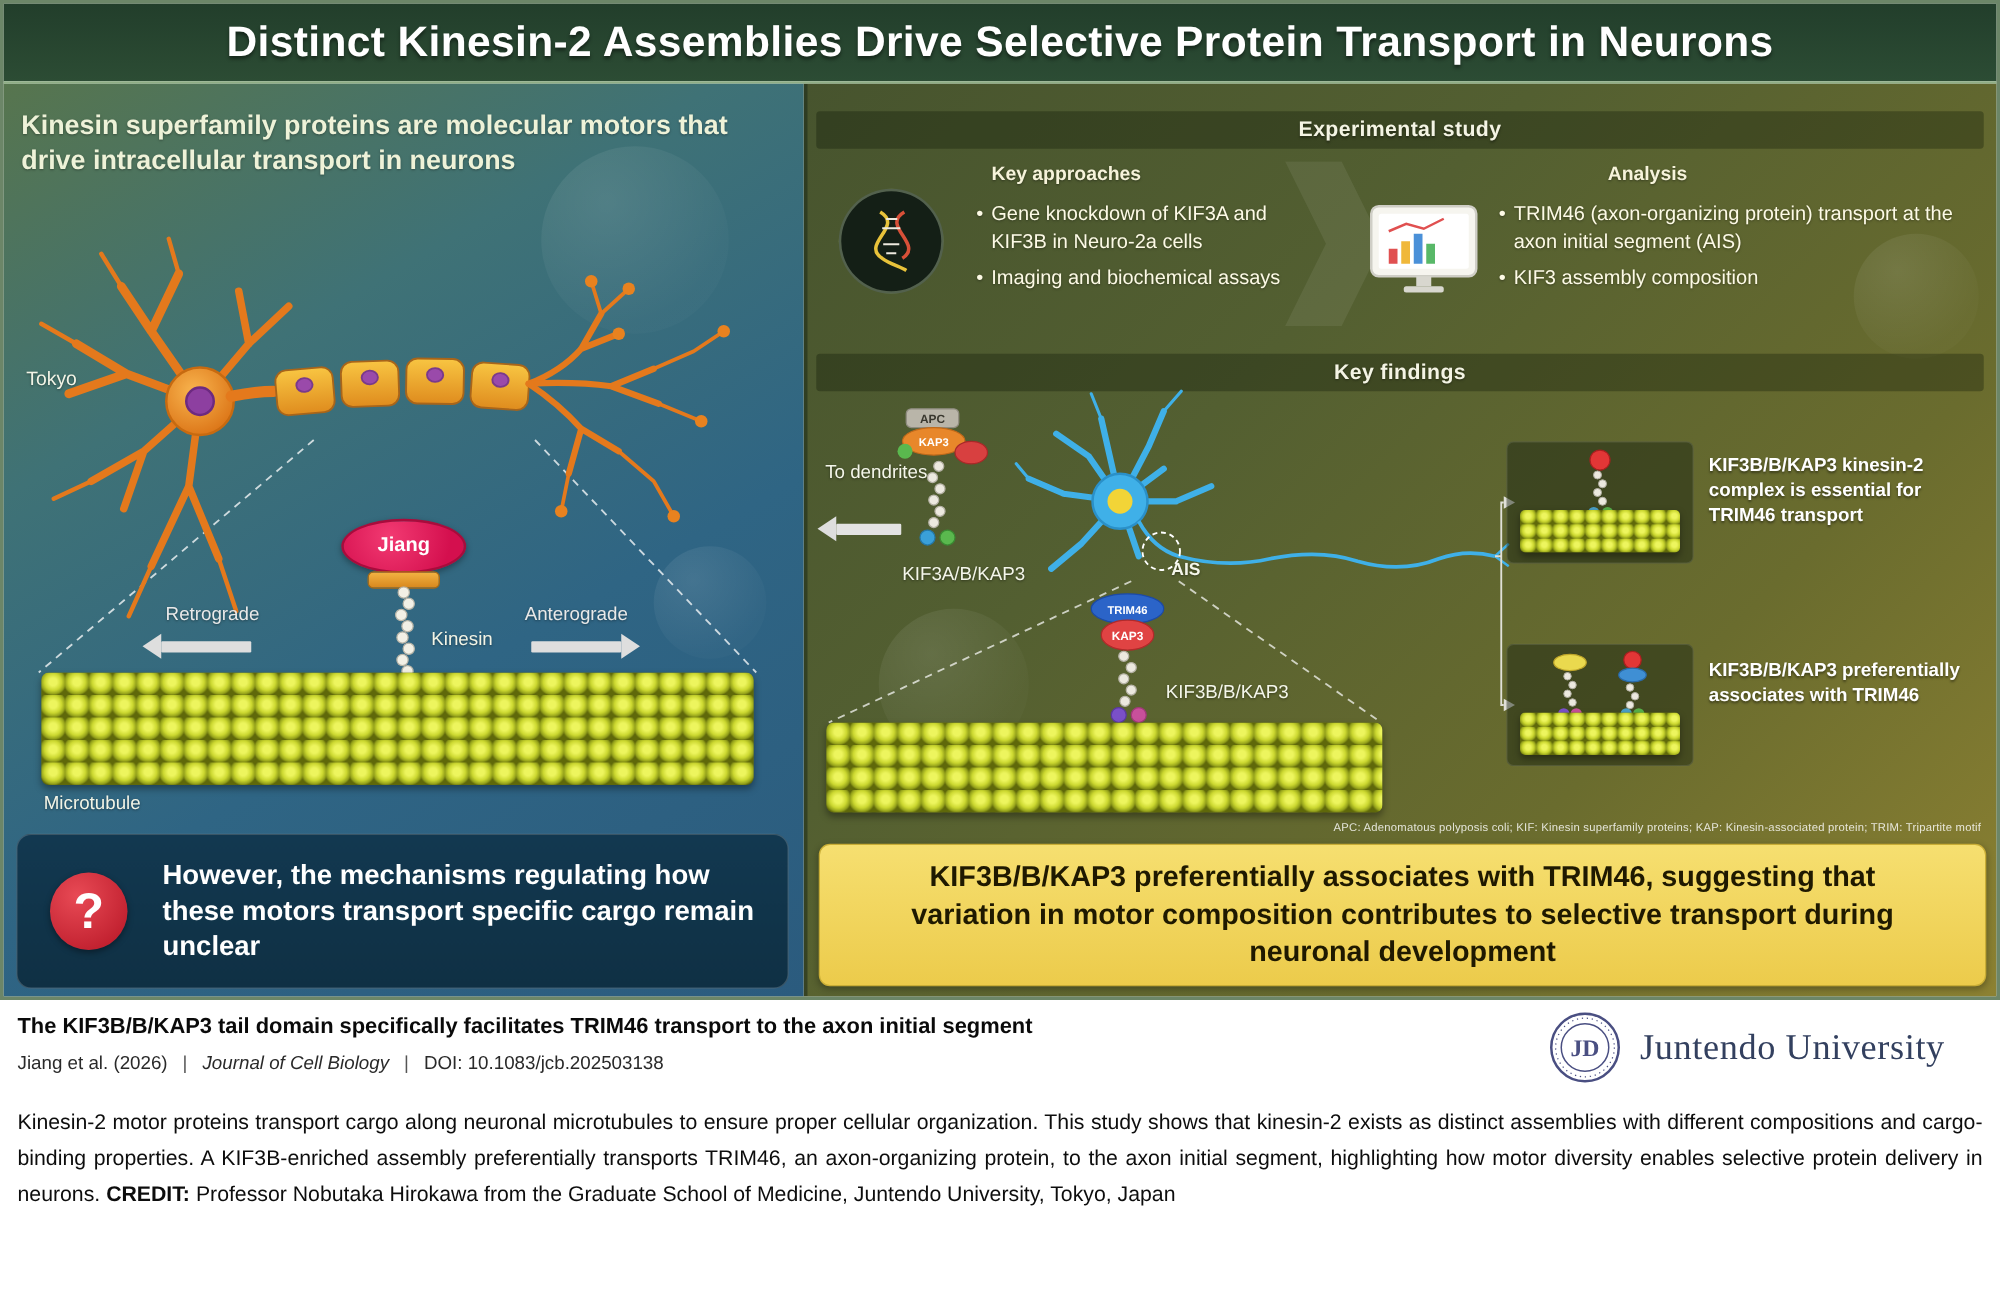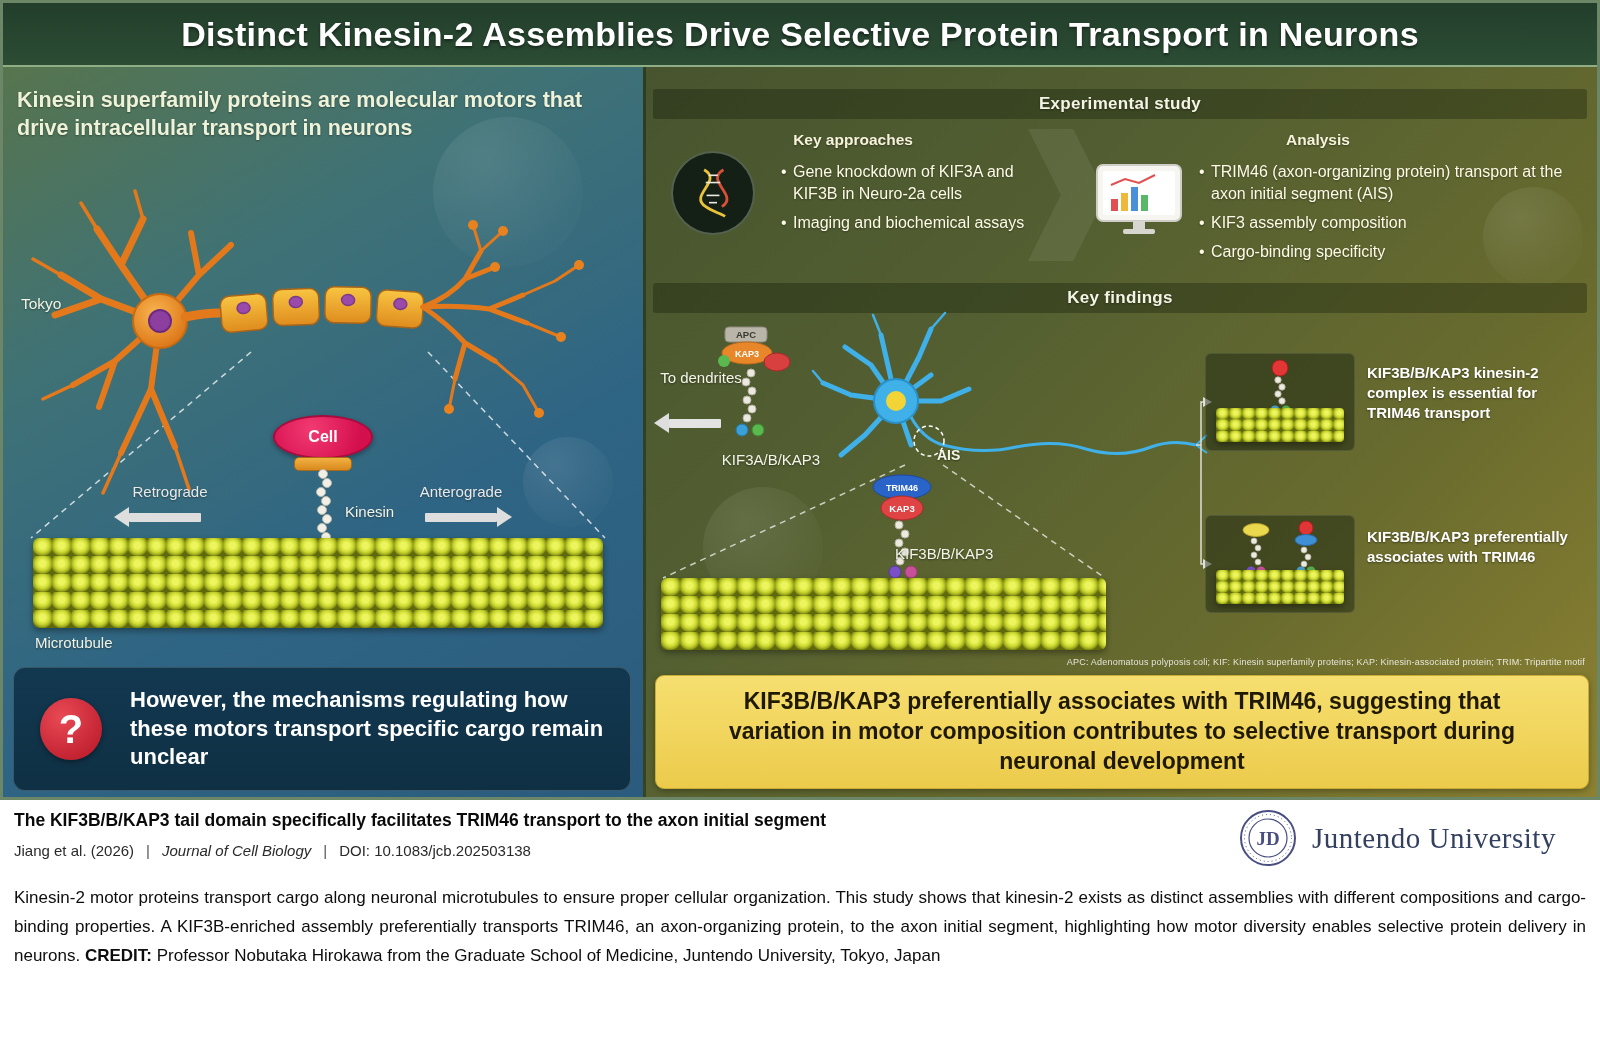--- a/index.html
+++ b/index.html
@@ -183,21 +183,21 @@
             <circle cx="576" cy="118" r="5"></circle>
               <circle cx="558" cy="190" r="5"></circle>
               <circle cx="536" cy="266" r="5"></circle>
             <circle cx="446" cy="262" r="5"></circle>
           </g>
         </svg>
 
         <div class="small-label" style="left:18px; top:228px; font-size:15.5px;">Tokyo</div>
 
         <div class="cargo">
-          <span>Cell</span>
+          <span>Jiang</span>
         </div>
         <div class="cargo-adapter"></div>
 
         <svg class="chain-svg" viewBox="0 0 30 92">
           <g fill="#f2f0e6" stroke="#b8b5a8" stroke-width="1">
             <circle cx="15" cy="5" r="4.5"></circle>
               <circle cx="19" cy="14" r="4.5"></circle>
               <circle cx="13" cy="23" r="4.5"></circle>
             <circle cx="18" cy="32" r="4.5"></circle>
               <circle cx="14" cy="41" r="4.5"></circle>
@@ -256,21 +256,20 @@
           <rect x="36" y="24" width="7" height="24" fill="#4a90d8"></rect>
           <rect x="46" y="32" width="7" height="16" fill="#58b868"></rect>
           <path d="M16 22 L30 16 L44 20 L60 12" stroke="#e05050" stroke-width="2" fill="none"></path>
           <rect x="38" y="58" width="12" height="8" fill="#d8d7cf"></rect>
           <rect x="28" y="66" width="32" height="5" rx="2" fill="#d8d7cf"></rect>
         </svg>
         <div class="sub-title" style="left:600px; top:64px; width:150px;">Analysis</div>
         <ul class="bullets" style="left:556px; top:94px; width:370px;">
           <li><span>TRIM46 (axon-organizing protein) transport at the axon initial segment (AIS)</span></li>
           <li><span>KIF3 assembly composition</span></li>
-          <li><span>Cargo-binding specificity</span></li>
         </ul>
 
         <div class="band-header findings-header">Key findings</div>
 
         <svg class="complex-a-svg" viewBox="0 0 100 125">
           <rect x="20" y="2" width="42" height="15" rx="4" fill="#b9b5a9" stroke="#8f8c80"></rect>
           <text x="41" y="13" text-anchor="middle" font-size="9.5" font-weight="bold" fill="#3a382f" font-family="Liberation Sans, sans-serif">APC</text>
           <ellipse cx="42" cy="28" rx="25" ry="11" fill="#e8872a" stroke="#c0691a"></ellipse>
           <text x="42" y="32" text-anchor="middle" font-size="9" font-weight="bold" fill="#ffffff" font-family="Liberation Sans, sans-serif">KAP3</text>
           <ellipse cx="72" cy="37" rx="13" ry="9" fill="#d84040" stroke="#a82828"></ellipse>
@@ -311,21 +310,21 @@
           <g fill="#ece9df" stroke="#b5b2a5" stroke-width="1">
             <circle cx="44" cy="52" r="4"></circle>
               <circle cx="50" cy="61" r="4"></circle>
               <circle cx="44" cy="70" r="4"></circle>
             <circle cx="50" cy="79" r="4"></circle>
               <circle cx="45" cy="88" r="4"></circle>
           </g>
           <circle cx="40" cy="99" r="6" fill="#7a50c8" stroke="#5a38a0"></circle>
           <circle cx="56" cy="99" r="6" fill="#c8509a" stroke="#a03878"></circle>
         </svg>
-        <div class="rp-label" style="left:252px; top:478px; width:136px; text-align:left;">KIF3B/B/KAP3</div>
+        <div class="rp-label" style="left:252px; top:478px; width:136px; text-align:right;">KIF3B/B/KAP3</div>
 
         <div class="microtubule" style="left:18px; top:511px; width:445px; height:72px;"></div>
 
         <svg class="lines-svg" viewBox="0 0 560 125">
           <path d="M262 8 L20 121" stroke="rgba(255,255,255,0.7)" stroke-width="1.5" stroke-dasharray="6 5" fill="none"></path>
           <path d="M300 8 L462 121" stroke="rgba(255,255,255,0.7)" stroke-width="1.5" stroke-dasharray="6 5" fill="none"></path>
         </svg>
 
         <svg class="connector-svg" viewBox="0 0 70 280">
           <path d="M53 98 L58 98 M58 98 L58 55 L60 55 M58 98 L58 217 L60 217" stroke="#e0e0d8" stroke-width="1.5" fill="none"></path>

